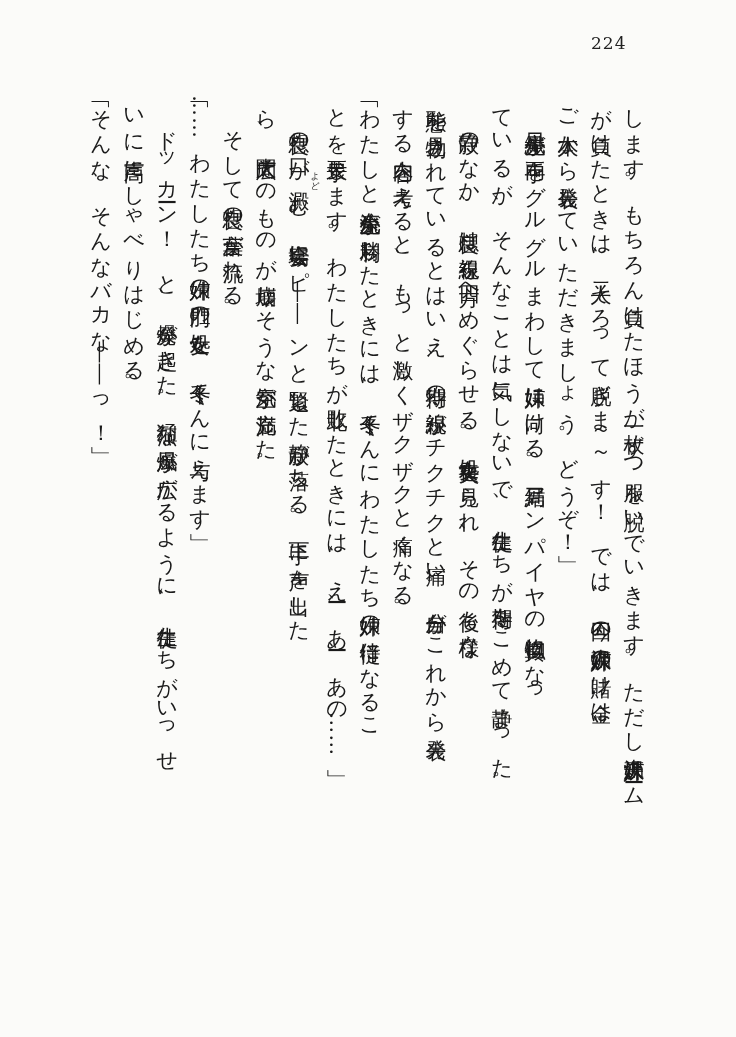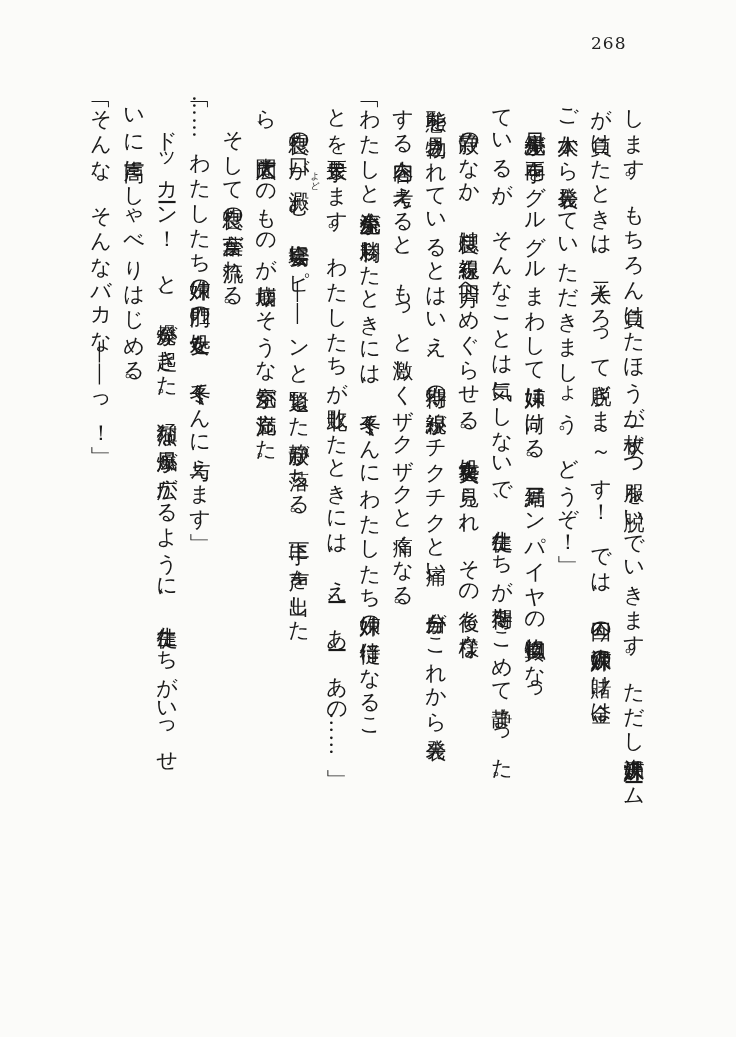--- a/index.html
+++ b/index.html
@@ -45,21 +45,21 @@
     font-size: 9px;
     letter-spacing: 0;
     color: #2a2a2a;
   }
 </style>
 </head>
 <body>
 
 <div class="page">
 
-  <div class="page-number">268</div>
+  <div class="page-number">224</div>
 
   <div class="text-block">
     <p class="line">します。もちろん負けたほうが一枚ずつ服を脱いでいきます。ただし森沢姉妹チーム</p>
     <p class="line">が負けたときは、二人そろって脱ぎま～～す！　では、今回の森沢姉妹の賭け金は、</p>
     <p class="line">ご本人から発表していただきましょう。どうぞ！」</p>
     <p class="line">　早織先生が両手をグルグルまわして姉妹に向ける。結局アンパイヤの物真似になっ</p>
     <p class="line">ているが、そんなことは気にしないで、生徒たちが期待をこめて静まった。</p>
     <p class="line">　静寂のなか、想良は視線を四方へめぐらせる。処女喪失を見られ、その後も様々な</p>
     <p class="line">恥態を見物されているとはいえ、期待の視線がチクチクと痛い。自分がこれから発表</p>
     <p class="line">する内容を考えると、もっと激しくザクザクと痛くなる。</p>

